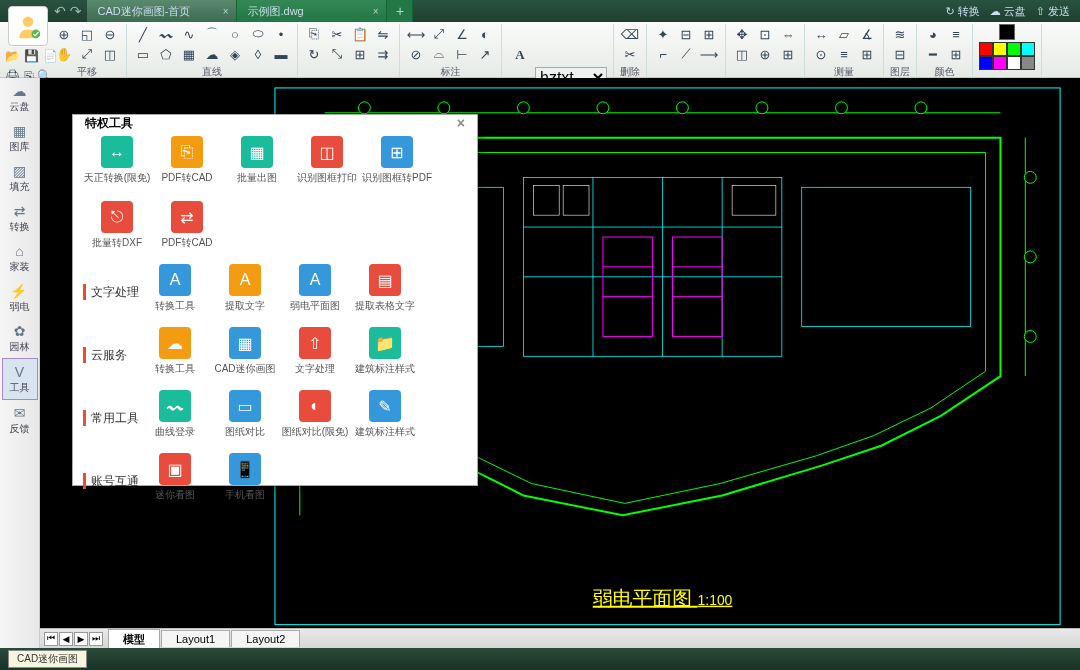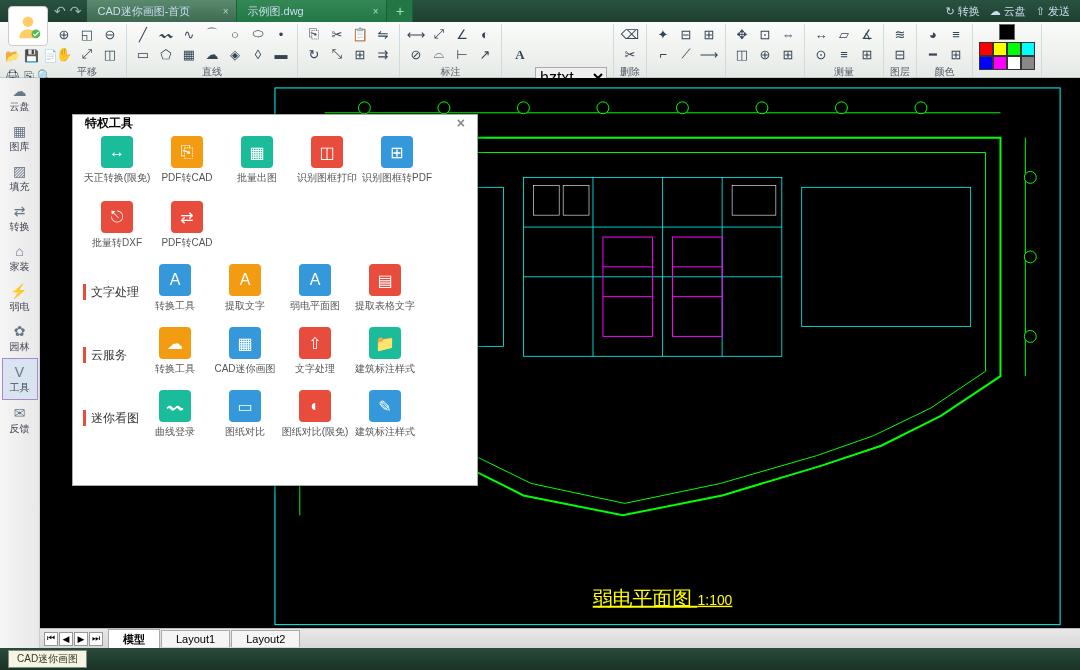--- a/index.html
+++ b/index.html
@@ -454,37 +454,50 @@
             <div class="miticon" style="background:#e74c3c">⇧</div>
             <div class="mitlabel">文字处理</div>
           </div>
           <div class="mitem">
             <div class="miticon" style="background:#1abc9c">📁</div>
             <div class="mitlabel">建筑标注样式</div>
           </div>
         </div>
       </div>
       <div class="msect">
-        <div class="msect-title">迷你看图</div>
+        <div class="msect-title">常用工具</div>
         <div class="mgrid">
           <div class="mitem">
             <div class="miticon" style="background:#1abc9c">〰</div>
             <div class="mitlabel">曲线登录</div>
           </div>
           <div class="mitem">
             <div class="miticon" style="background:#3498db">▭</div>
             <div class="mitlabel">图纸对比</div>
           </div>
           <div class="mitem">
             <div class="miticon" style="background:#e74c3c">◐</div>
             <div class="mitlabel">图纸对比(限免)</div>
           </div>
           <div class="mitem">
             <div class="miticon" style="background:#3498db">✎</div>
             <div class="mitlabel">建筑标注样式</div>
+          </div>
+        </div>
+      </div>
+      <div class="msect">
+        <div class="msect-title">账号互通</div>
+        <div class="mgrid">
+          <div class="mitem">
+            <div class="miticon" style="background:#e74c3c">▣</div>
+            <div class="mitlabel">迷你看图</div>
+          </div>
+          <div class="mitem">
+            <div class="miticon" style="background:#3498db">📱</div>
+            <div class="mitlabel">手机看图</div>
           </div>
         </div>
       </div>
     </div>
 </div>
 
 <div class="bottom">
   <div class="btab-nav">
     <span>⏮</span>
     <span>◀</span>

